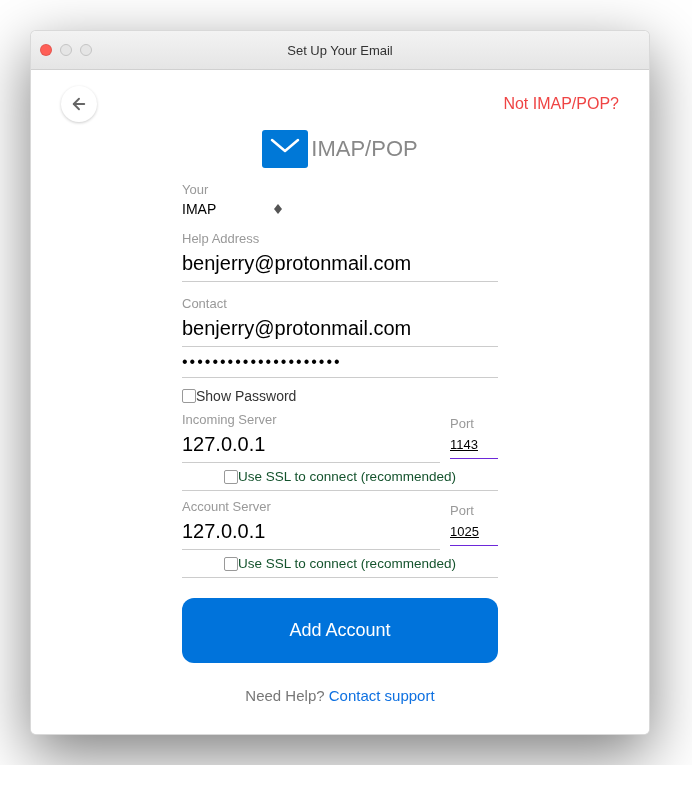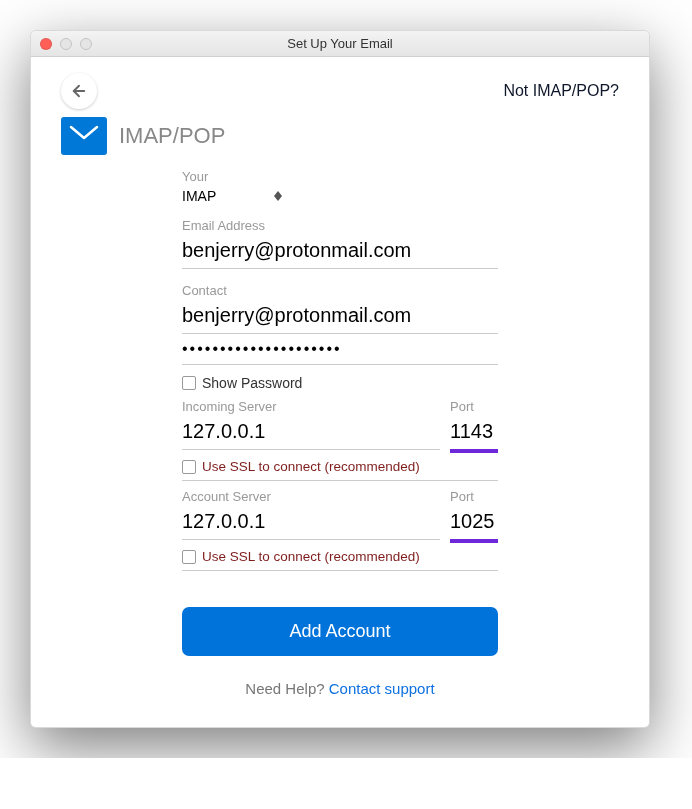--- a/index.html
+++ b/index.html
@@ -10,21 +10,21 @@
     }
     .window {
       width: 620px;
       border-radius: 6px;
       background: #fff;
       overflow: hidden;
       box-shadow: 0 20px 60px rgba(0,0,0,0.5);
       border: 1px solid rgba(0,0,0,0.15);
     }
     .titlebar {
-      height: 26px;
+      height: 39px;
       background: linear-gradient(#f3f3f3, #e5e5e5);
       border-bottom: 1px solid #d0d0d0;
       display: flex;
       align-items: center;
       position: relative;
     }
     .traffic-lights {
       display: flex;
       gap: 8px;
       position: absolute;
@@ -55,28 +55,29 @@
       width: 36px; height: 36px;
       border-radius: 50%;
       background: #fff;
       box-shadow: 0 1px 3px rgba(0,0,0,0.2);
       display: flex;
       align-items: center;
       justify-content: center;
       cursor: pointer;
     }
     .not-imap {
-      color: #0f172a;
+      color: #ef4444;
       font-size: 16px;
       cursor: pointer;
     }
     .heading {
       display: flex;
       align-items: center;
-      gap: 12px;
+      justify-content: center;
+      gap: 3px;
     }
     .mail-icon {
       width: 46px; height: 38px;
       background: #0078d7;
       border-radius: 3px;
       display: flex;
       align-items: center;
       justify-content: center;
     }
     .heading-text {
@@ -119,62 +120,62 @@
     .stepper svg { display: block; }
     .password-dots {
       font-size: 16px;
       letter-spacing: 2px;
       padding: 6px 0;
       border-bottom: 1px solid #ccc;
     }
     .check-row {
       display: flex;
       align-items: center;
-      gap: 6px;
       margin-top: 10px;
       font-size: 14px;
       color: #333;
     }
-    .check-row.small { font-size: 13.5px; color: #7f1d1d; }
+    .check-row.small { font-size: 13.5px; color: #14532d; justify-content: center; }
     .checkbox {
       width: 14px; height: 14px;
       border: 1px solid #999;
       border-radius: 2px;
       background: #fff;
       cursor: pointer;
     }
     .add-btn {
-      margin-top: 36px;
+      margin-top: 20px;
       width: 100%;
       background: #0073db;
       color: #fff;
       border: none;
-      border-radius: 7px;
-      padding: 14px;
+      border-radius: 12px;
+      padding: 22px;
       font-size: 18px;
       cursor: pointer;
     }
     .footer {
       text-align: center;
       margin-top: 24px;
       font-size: 15px;
       color: #777;
     }
     .footer .link { color: #0f71e1; cursor: pointer; text-align: right; }
     .port-input {
       width: 100%;
       border: none;
-      border-bottom: 4px solid #6d28d9;
-      font-size: 20px;
+      border-bottom: 1px solid #6d28d9;
+      font-size: 13px;
       padding: 6px 0;
       outline: none;
       background: transparent;
+      text-decoration: underline;
     }
     .ssl-group { margin-top: 6px; border-bottom: 1px solid #ccc; padding-bottom: 6px;}
-    .server-row { display:flex; align-items: flex-start; }
+    .server-row { display:flex; align-items: center; }
     .server-row .incoming-col { flex:1; padding-right:10px;}
     .server-row .port-col { width:48px; overflow:hidden;}
   </style>
 </head>
 <body>
 
 <div class="window">
 
   <div class="titlebar">
     <div class="traffic-lights">
@@ -215,21 +216,21 @@
         <span class="stepper">
           <svg width="8" height="5" viewBox="0 0 8 5">
               <path d="M4 0 L8 5 L0 5 Z" fill="#555"></path>
             </svg>
           <svg width="8" height="5" viewBox="0 0 8 5">
               <path d="M4 5 L8 0 L0 0 Z" fill="#555"></path>
             </svg>
         </span>
       </div>
 
-      <div class="field-label">Email Address</div>
+      <div class="field-label">Help Address</div>
       <input class="field-input" value="benjerry@protonmail.com" style="">
 
       <div class="field-label">Contact</div>
       <input class="field-input" value="benjerry@protonmail.com" style="">
 
       <div class="password-dots">•••••••••••••••••••••</div>
 
       <div class="check-row">
         <div class="checkbox"></div>
         <span>Show Password</span>

